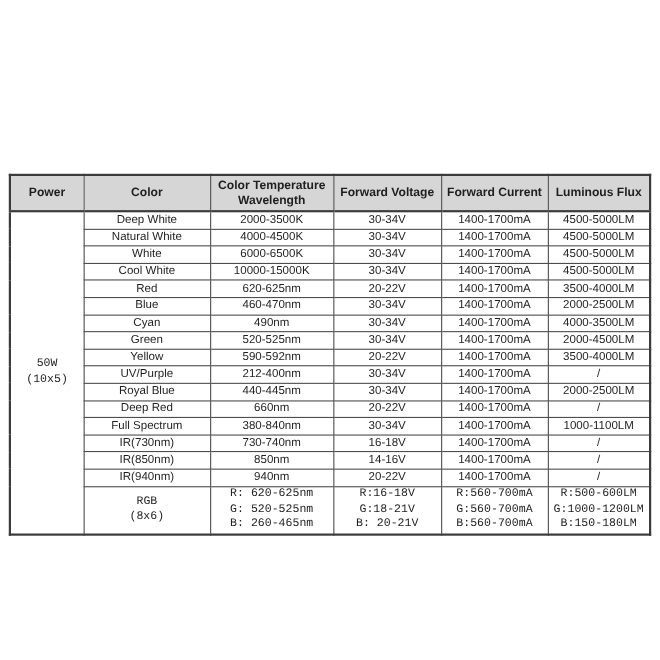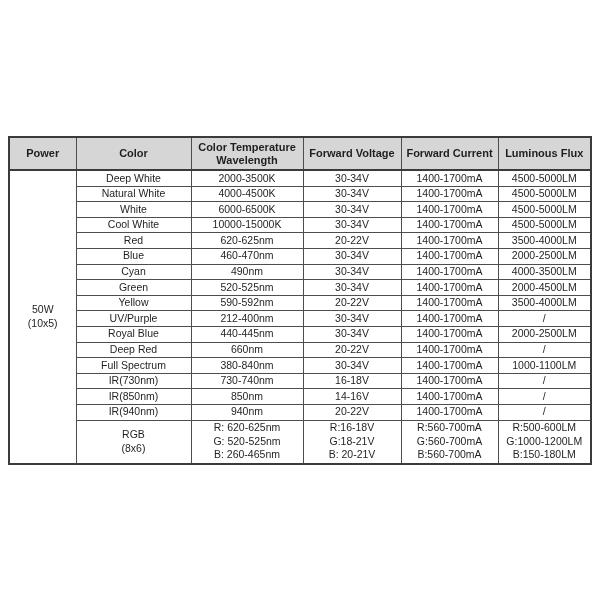--- a/index.html
+++ b/index.html
@@ -14,21 +14,21 @@
   .canvas {
     position: relative;
     width: 600px;
     height: 600px;
     background: #ffffff;
     overflow: hidden;
   }
   .spec-table-wrap {
     position: absolute;
     left: 8px;
-    top: 136px;
+    top: 158px;
     width: 582px;
   }
   table.spec-table {
     border-collapse: collapse;
     table-layout: fixed;
     width: 582px;
     border: 2px solid #3b3b3b;
   }
   .spec-table th,
   .spec-table td {
@@ -55,21 +55,21 @@
     background: #ffffff;
   }
   .spec-table td.power-cell {
     font-size: 10.5px;
     line-height: 1.5;
   }
   .spec-table tr.rgb-row td {
     height: 42px;
     line-height: 1.3;
   }
-  .multiline div { line-height: 1.3; }
+  .multiline div { line-height: 1.3; font-family: Liberation Mono, monospace; }
 </style>
 </head>
 <body>
 
 <div class="canvas">
   <div class="spec-table-wrap">
     <table class="spec-table">
       <colgroup>
         <col style="width:67px">
           <col style="width:115px">

